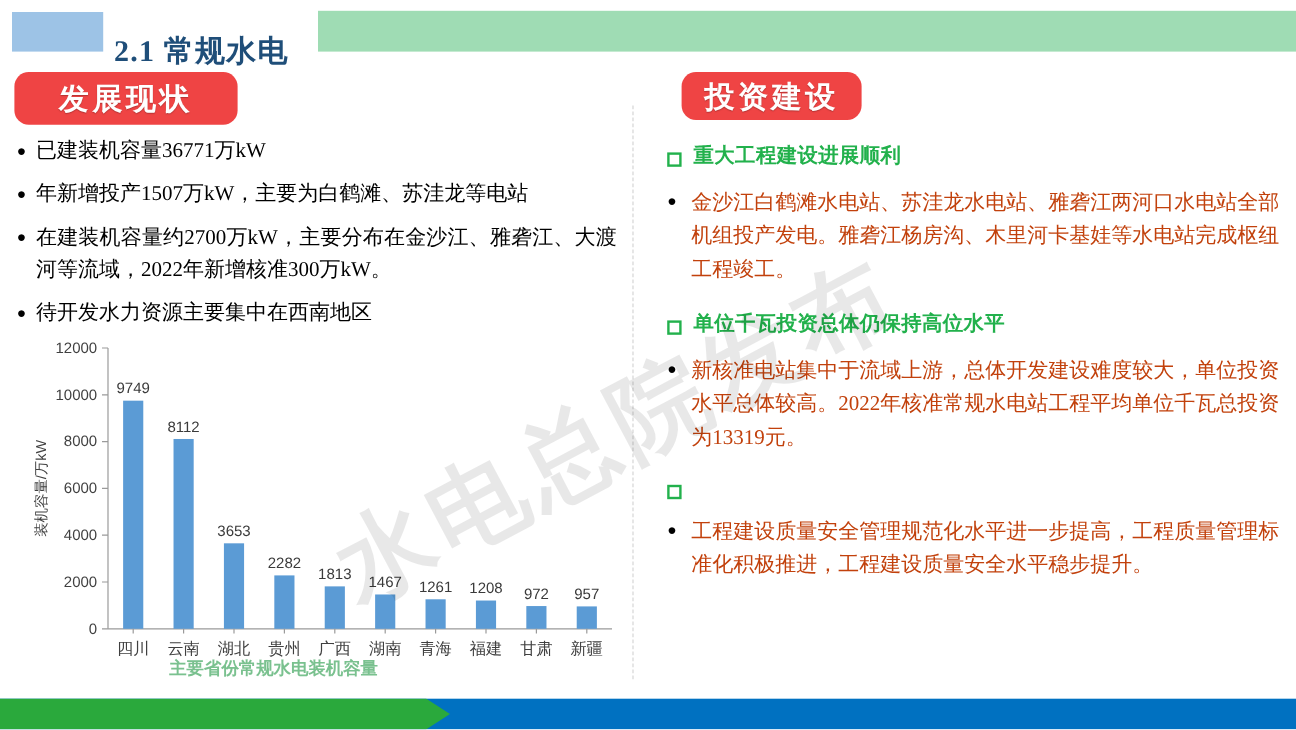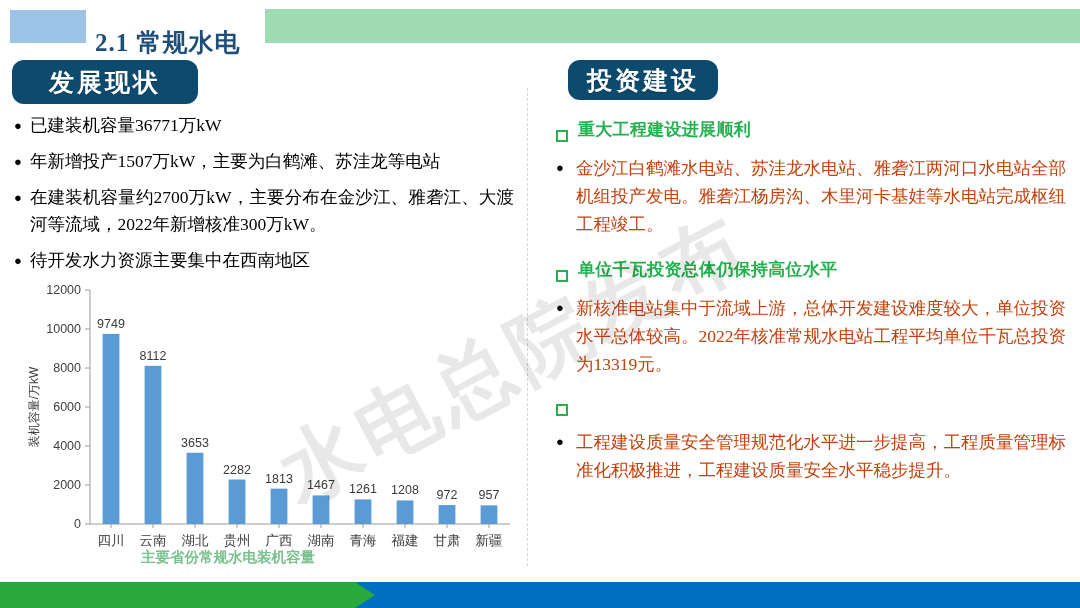--- a/index.html
+++ b/index.html
@@ -23,21 +23,21 @@
     margin-top:18px;
   }
   .hdr-green{
     position:absolute;left:265px;top:9px;right:0;height:34px;
     background:#9fdcb4;
   }
 
   
   .pill{
     position:absolute;
-    background:#0c4a6e;border-radius:12px;
+    background:#ef4444;border-radius:12px;
     color:#ffffff;
     font-family:"Liberation Serif","DejaVu Serif",serif;
     font-size:25px;font-weight:bold;letter-spacing:3px;
     display:flex;align-items:center;justify-content:center;
     text-shadow:0 1px 1px rgba(0,0,0,.25);
   }
   #pill-left{left:12px;top:60px;width:186px;height:44px;}
   #pill-right{left:568px;top:60px;width:150px;height:40px;}
 
   
@@ -73,21 +73,21 @@
     position:absolute;left:0;top:276px;width:420px;text-align:center;
     font-size:14.5px;font-weight:bold;color:#7ac18f;
     font-family:Liberation Mono, monospace;
   }
 
   
   .right-col{
     position:absolute;left:556px;top:118px;width:510px;
   }
   .sub-head{
-    display:flex;align-items:flex-end;
+    display:flex;align-items:center;
     margin:0 0 12px 0;
   }
   .sub-head .sq{
     flex:0 0 auto;width:12px;height:12px;margin:6px 10px 0 0;
     border:2.5px solid #22b14c;box-sizing:border-box;
   }
   .sub-head .sh-txt{
     font-size:17px;font-weight:bold;color:#22b14c;
     line-height:24px;letter-spacing:.3px;
   }

